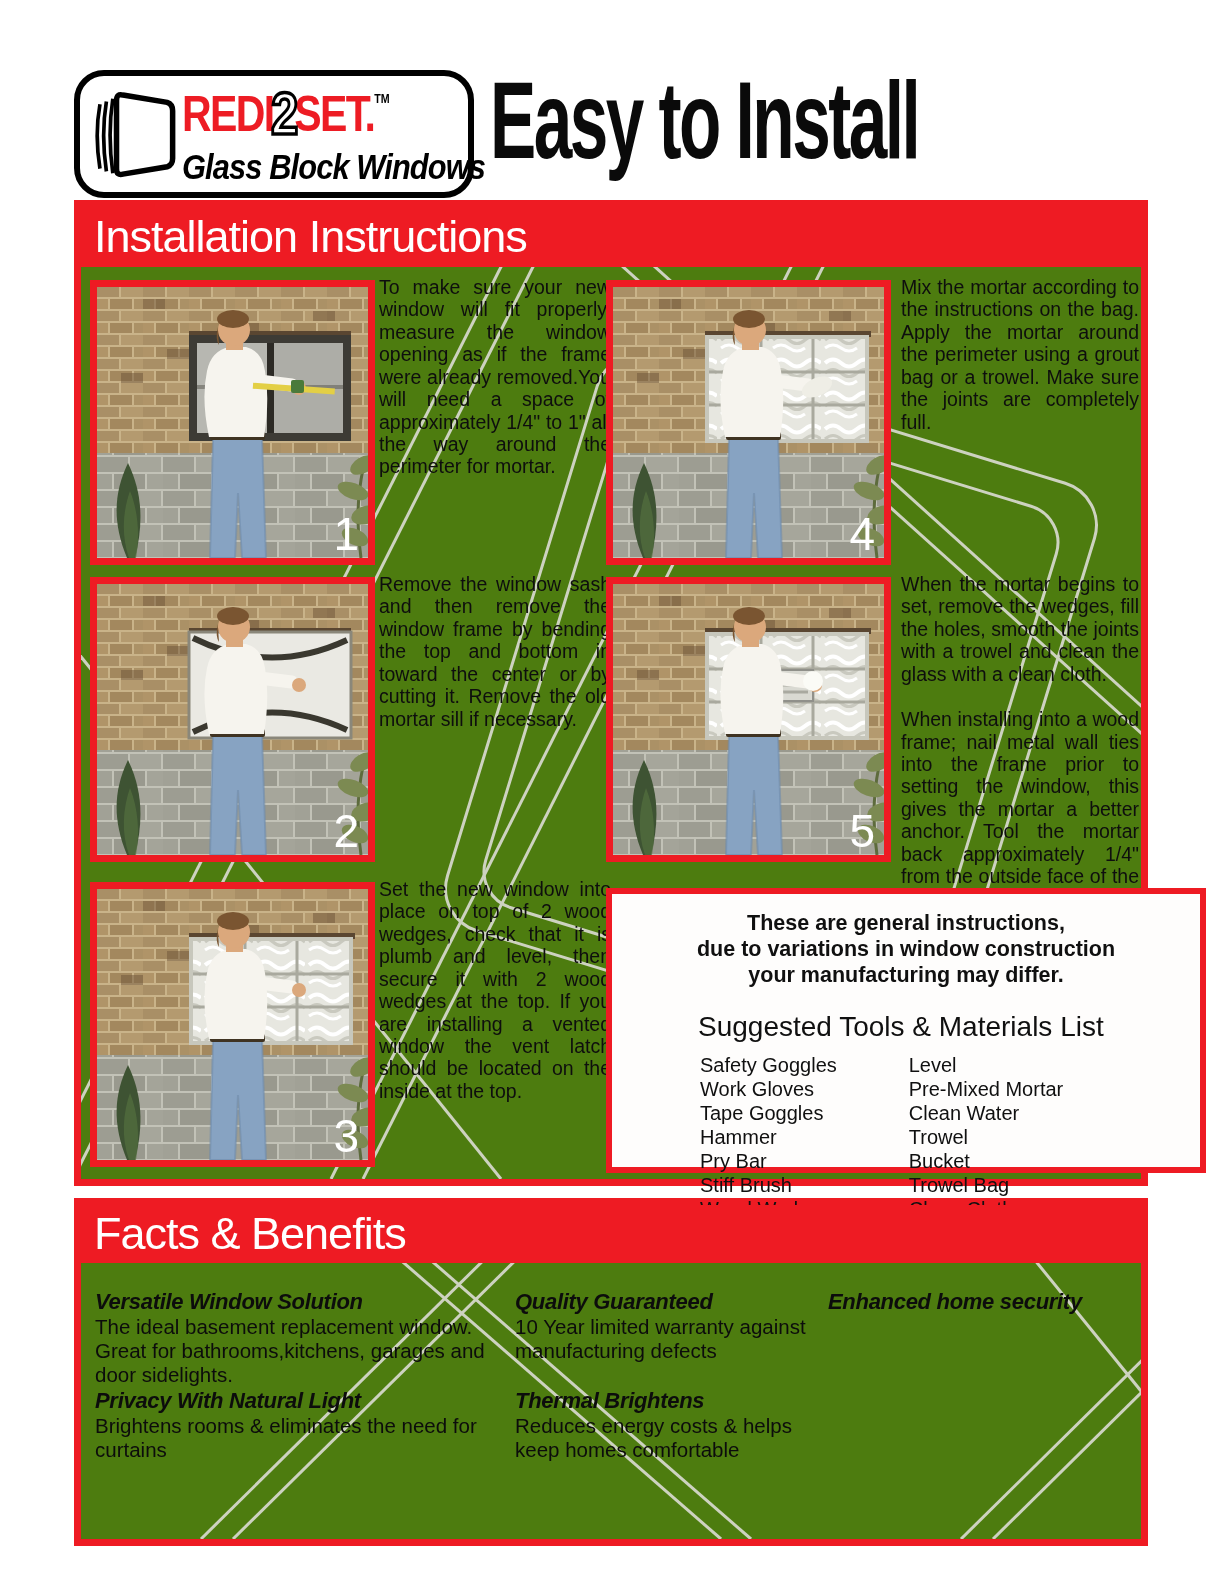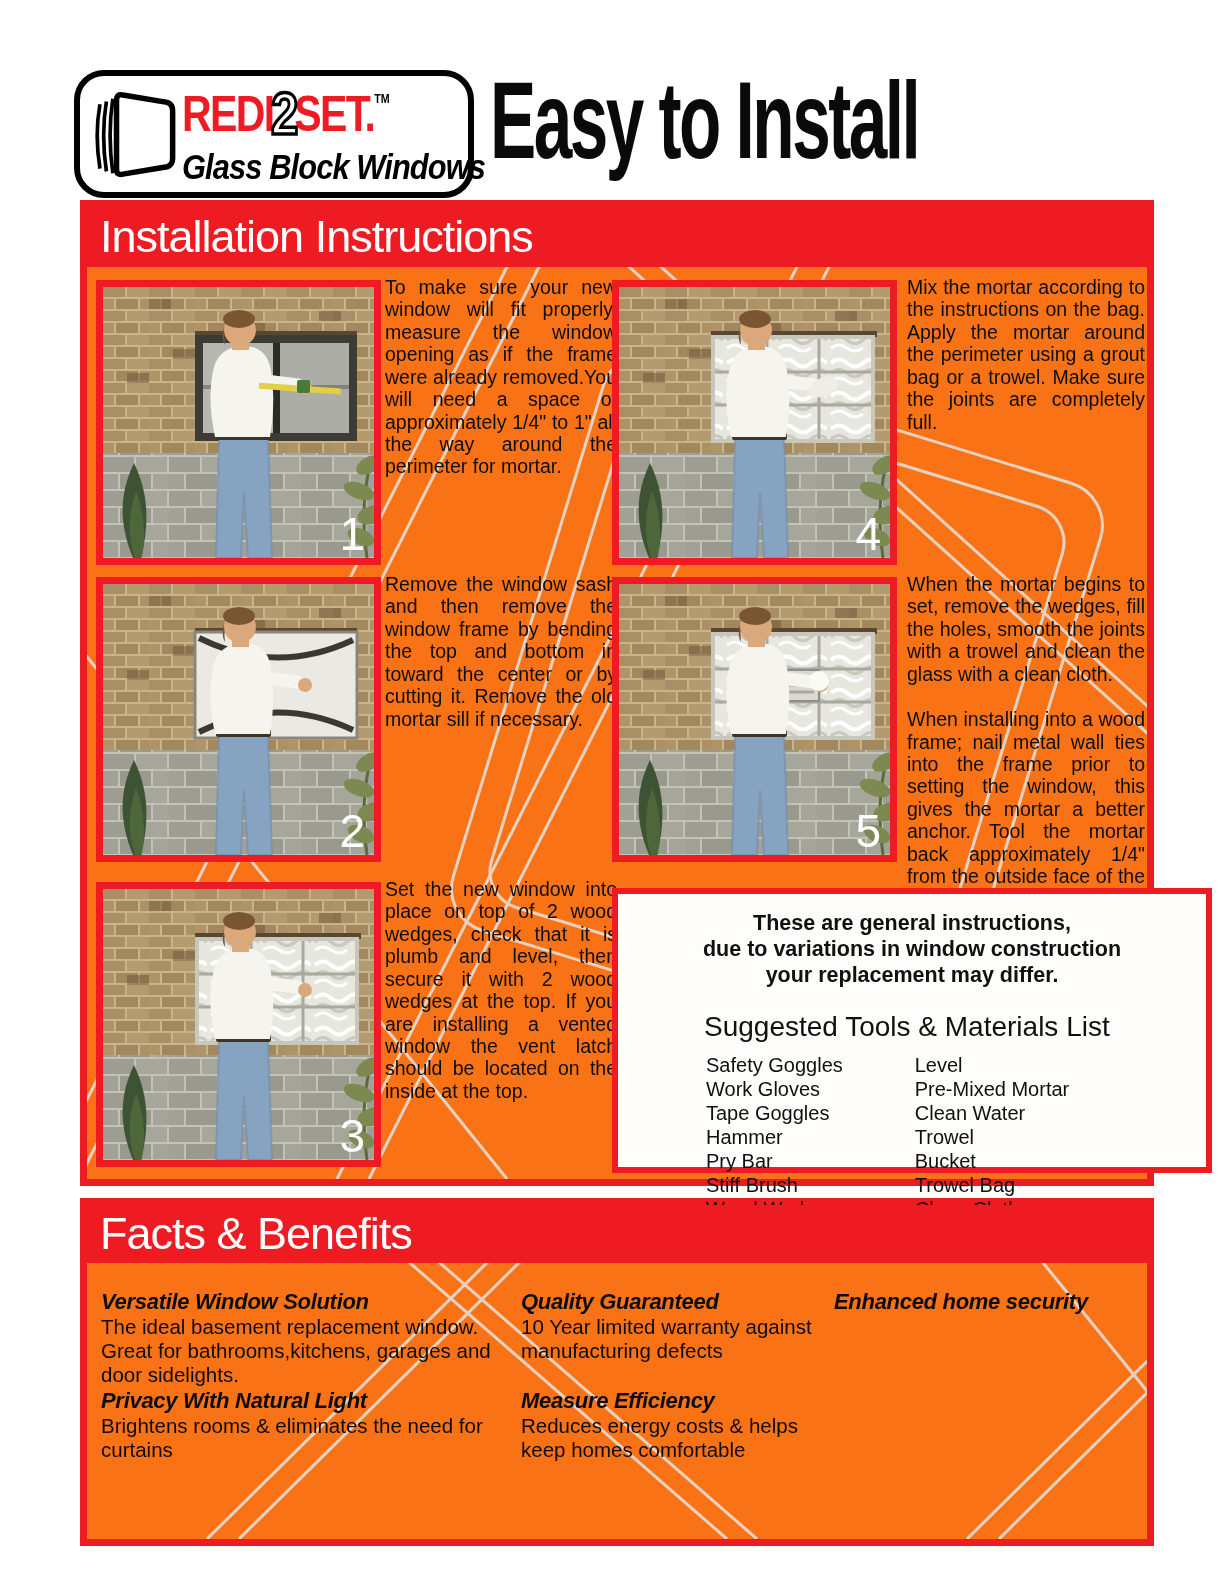--- a/index.html
+++ b/index.html
@@ -17,22 +17,22 @@
   .brand-num{display:inline-block;color:#ffffff;-webkit-text-stroke:3.5px #000;
              font-size:60px;margin:0 -3px;position:relative;top:3px;}
   .brand-tm{font-size:13px;color:#000;vertical-align:28px;letter-spacing:0;}
   .tagline{font-weight:bold;font-style:italic;font-size:35px;letter-spacing:-1px;color:#000;
            white-space:nowrap;transform:scaleX(.88);transform-origin:left top;margin-top:3px;}
   .headline{position:absolute;left:490px;top:64px;font-size:110px;font-weight:bold;
             letter-spacing:-4px;color:#0a0a0a;line-height:1.02;white-space:nowrap;
             transform:scaleX(.63);transform-origin:left top;}
 
   
-  .section{position:absolute;left:80px;width:1074px;border:7px solid #ee1b23;
-           background:#f97316;box-sizing:border-box;}
+  .section{position:absolute;left:74px;width:1074px;border:7px solid #ee1b23;
+           background:#4d7c0f;box-sizing:border-box;}
   #install{top:200px;height:986px;}
   #facts{top:1198px;height:348px;}
   .section-bar{position:relative;z-index:2;height:60px;background:#ee1b23;color:#fff;
                font-size:45px;line-height:59px;padding-left:13px;letter-spacing:-1px;}
   #facts .section-bar{height:58px;line-height:57px;}
   .section-body{position:absolute;left:0;top:60px;right:0;bottom:0;}
   #facts .section-body{top:58px;}
   .wm{position:absolute;inset:0;width:100%;height:100%;z-index:0;opacity:.85;}
 
   
@@ -369,21 +369,21 @@
         <span class="photo-num">3</span>
       </figure>
       <div class="step-text" style="left:298px;top:611px;width:232px">
         <p>Set the new window into place on top of 2 wood wedges, check that it is plumb and level, then secure it with 2 wood wedges at the top. If you are installing a vented window the vent latch should be located on the inside at the top.</p>
       </div>
 
       <div class="notice">
         <div class="notice-head">
           <div>These are general instructions,</div>
           <div>due to  variations in window construction</div>
-          <div>your replacement may differ.</div>
+          <div>your manufacturing may differ.</div>
         </div>
         <div class="tools-title">Suggested Tools &amp; Materials List</div>
         <div class="tools-cols">
           <ul>
               <li>Safety Goggles</li>
               <li>Work Gloves</li>
               <li>Tape Goggles</li>
               <li>Hammer</li>
               <li>Pry Bar</li>
               <li>Stiff Brush</li>
@@ -427,19 +427,19 @@
           <p>10 Year limited warranty against manufacturing defects</p>
         </div>
         <div class="fact">
           <h3>Enhanced home security</h3>
         </div>
         <div class="fact">
           <h3>Privacy With Natural Light</h3>
           <p>Brightens rooms &amp; eliminates the need for curtains</p>
         </div>
         <div class="fact">
-          <h3>Measure Efficiency</h3>
+          <h3>Thermal Brightens</h3>
           <p>Reduces energy costs &amp; helps keep homes comfortable</p>
         </div>
       </div>
     </div>
   </div>
 </div>
 
 </body></html>

